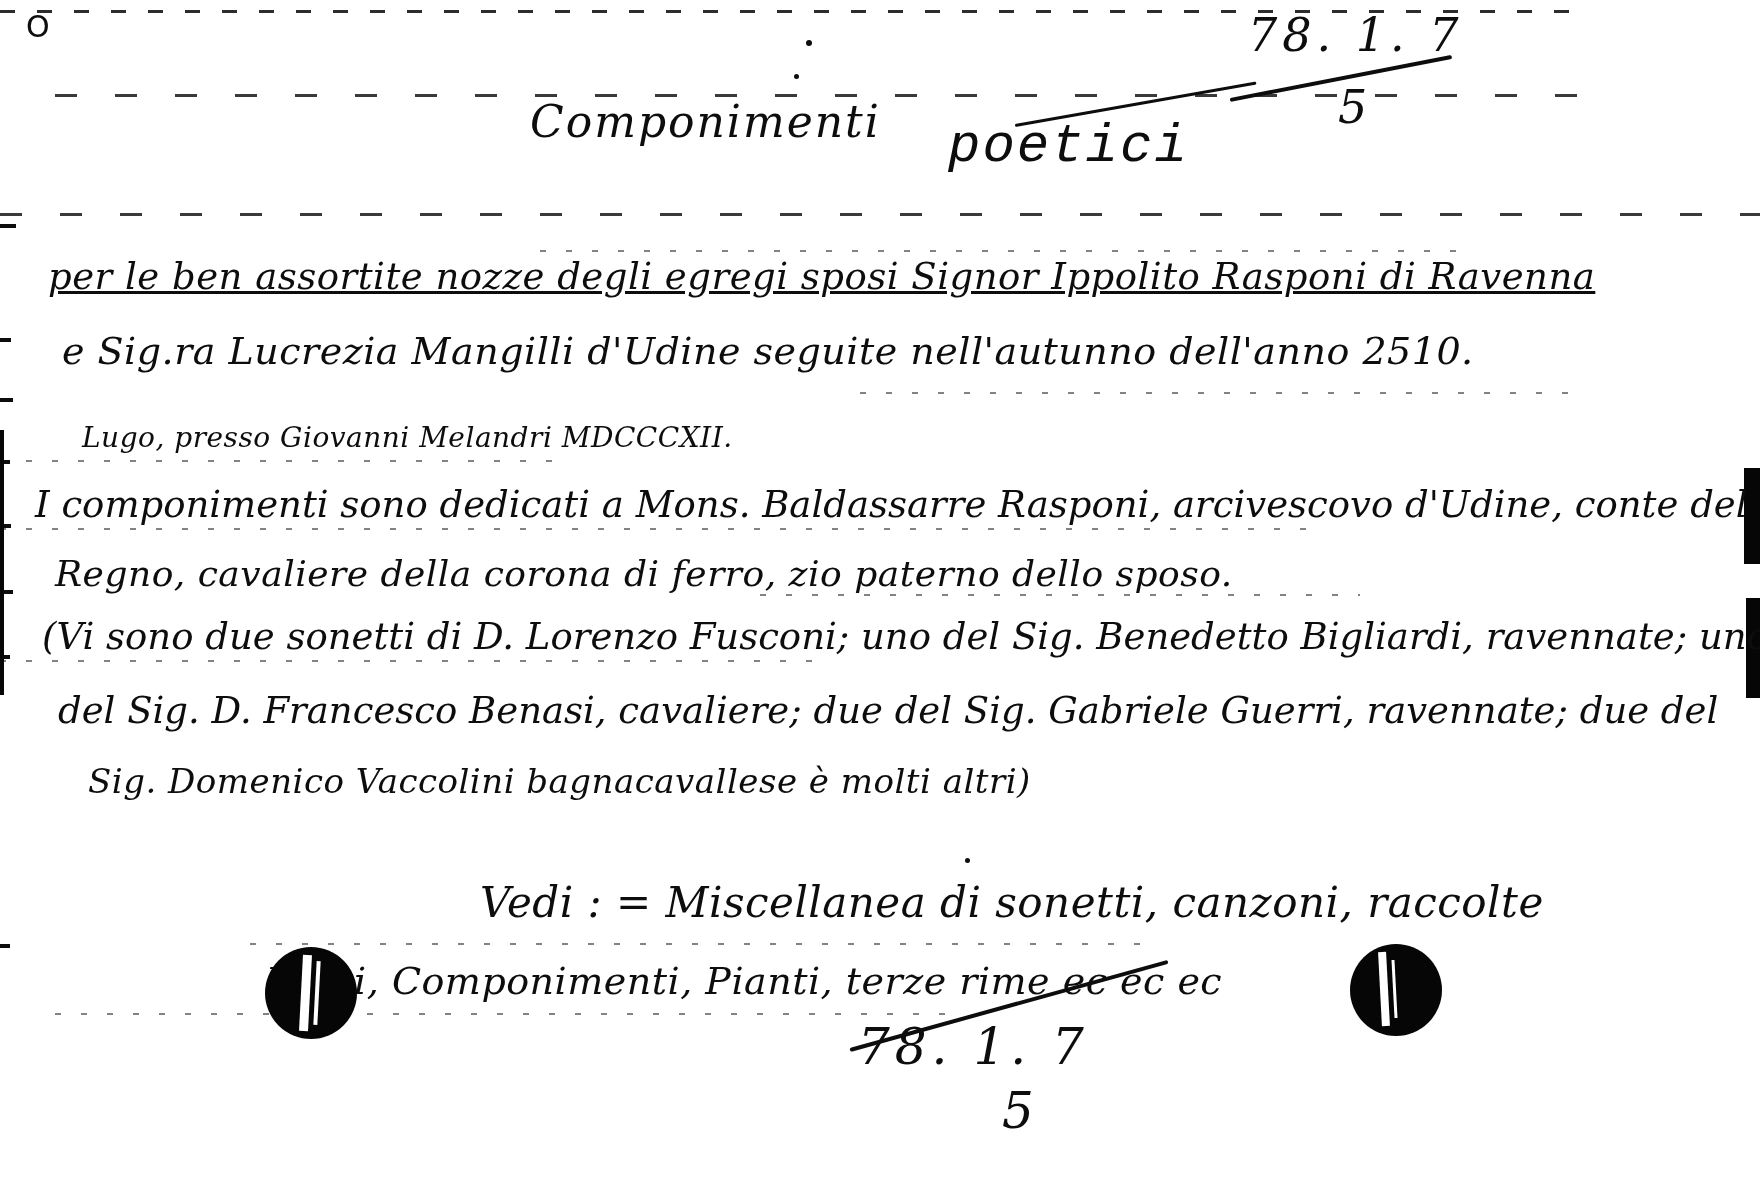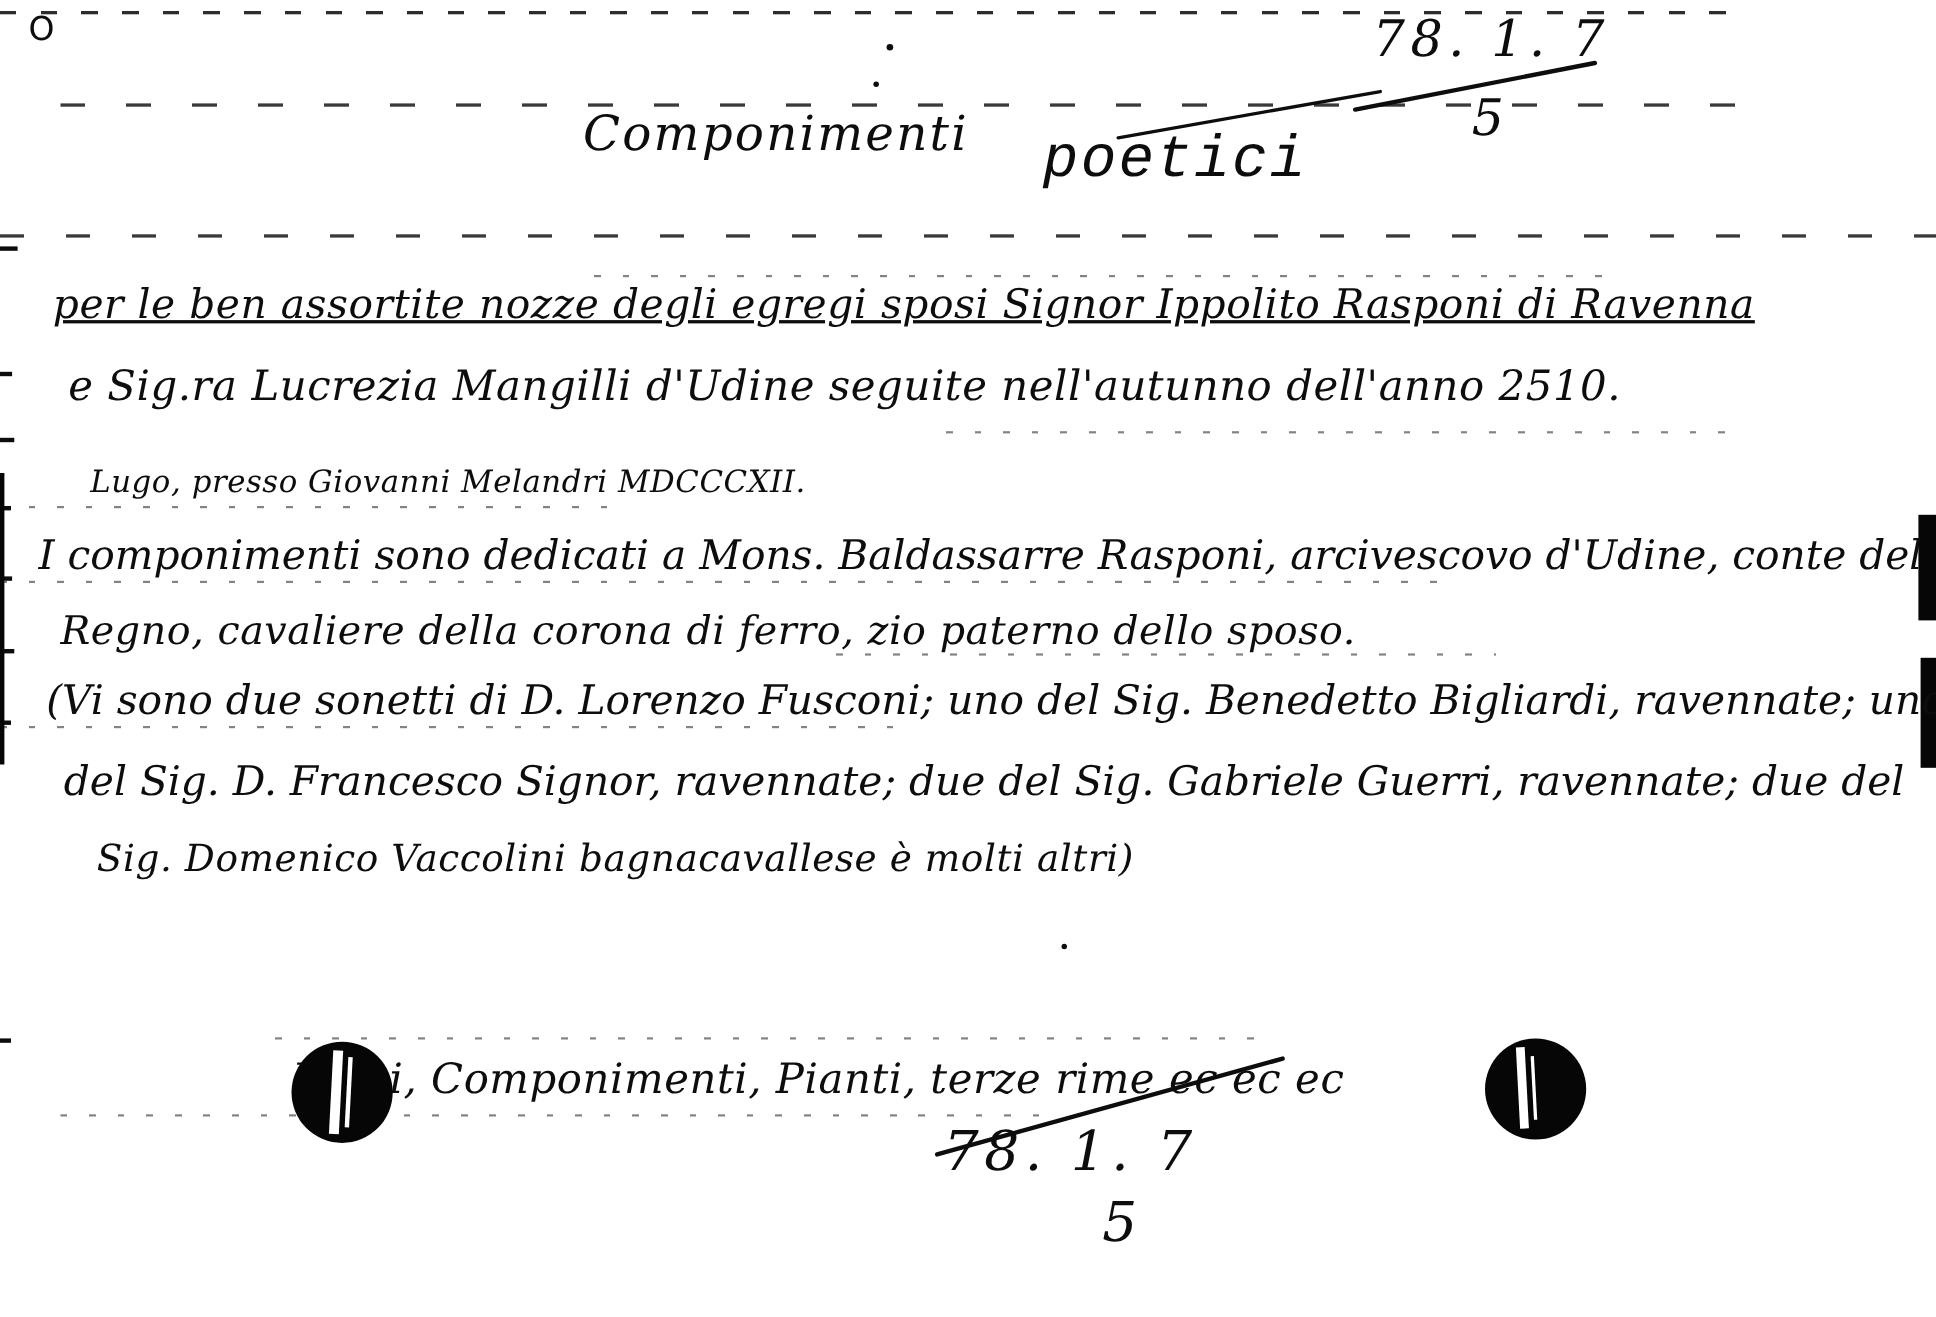--- a/index.html
+++ b/index.html
@@ -65,23 +65,24 @@
   <span class="txt" style="left:530px; top:100px; font-size:44px; letter-spacing:2px;">Componimenti</span>
   <span class="txt" style="left:948px; top:120px; font-size:54px; letter-spacing:2px;font-family:Liberation Mono, monospace;">poetici</span>
   <div class="stroke" style="left:1015px; top:124px; width:245px; height:3px; transform:rotate(-10deg);"></div>
 
   <span class="txt" style="left:48px;  top:258px; font-size:37px;text-decoration:underline;">per le ben assortite nozze degli egregi sposi Signor Ippolito Rasponi di Ravenna</span>
   <span class="txt" style="left:62px;  top:332px; font-size:38px;">e Sig.ra Lucrezia Mangilli d'Udine seguite nell'autunno dell'anno 2510.</span>
   <span class="txt" style="left:82px;  top:424px; font-size:28px;">Lugo, presso Giovanni Melandri MDCCCXII.</span>
   <span class="txt" style="left:35px;  top:486px; font-size:37px; letter-spacing:0;">I componimenti sono dedicati a Mons. Baldassarre Rasponi, arcivescovo d'Udine, conte del</span>
   <span class="txt" style="left:55px;  top:556px; font-size:36px;">Regno, cavaliere della corona di ferro, zio paterno dello sposo.</span>
   <span class="txt" style="left:42px;  top:618px; font-size:37px; letter-spacing:0;">(Vi sono due sonetti di D. Lorenzo Fusconi; uno del Sig. Benedetto Bigliardi, ravennate; uno</span>
-  <span class="txt" style="left:58px;  top:692px; font-size:37px; letter-spacing:0;">del Sig. D. Francesco Signor, ravennate; due del Sig. Gabriele Guerri, ravennate; due del</span>
+  <span class="txt" style="left:58px;  top:692px; font-size:37px; letter-spacing:0;">del Sig. D. Francesco Benasi, cavaliere; due del Sig. Gabriele Guerri, ravennate; due del</span>
   <span class="txt" style="left:88px;  top:764px; font-size:34px;">Sig. Domenico Vaccolini bagnacavallese è molti altri)</span>
 
+  <span class="txt" style="left:480px; top:882px; font-size:42px;">Vedi : =   Miscellanea di sonetti, canzoni, raccolte</span>
   <span class="txt" style="left:268px; top:962px; font-size:38px;">Versi, Componimenti, Pianti, terze rime   ec  ec  ec</span>
 
   <span class="txt shelfmark" style="left:858px; top:1022px; font-size:50px;">78. 1. 7</span>
   <div class="stroke" style="left:850px; top:1048px; width:330px; transform:rotate(-15.5deg);"></div>
   <span class="txt frac-den" style="left:1002px; top:1086px; font-size:50px;">5</span>
 
   <div class="hole" style="left:265px; top:947px;">
     <div class="slit" style="left:36px; top:8px; width:9px; height:76px; transform:rotate(3deg);"></div>
     <div class="slit" style="left:50px; top:14px; width:4px; height:64px; transform:rotate(3deg);"></div>
   </div>

